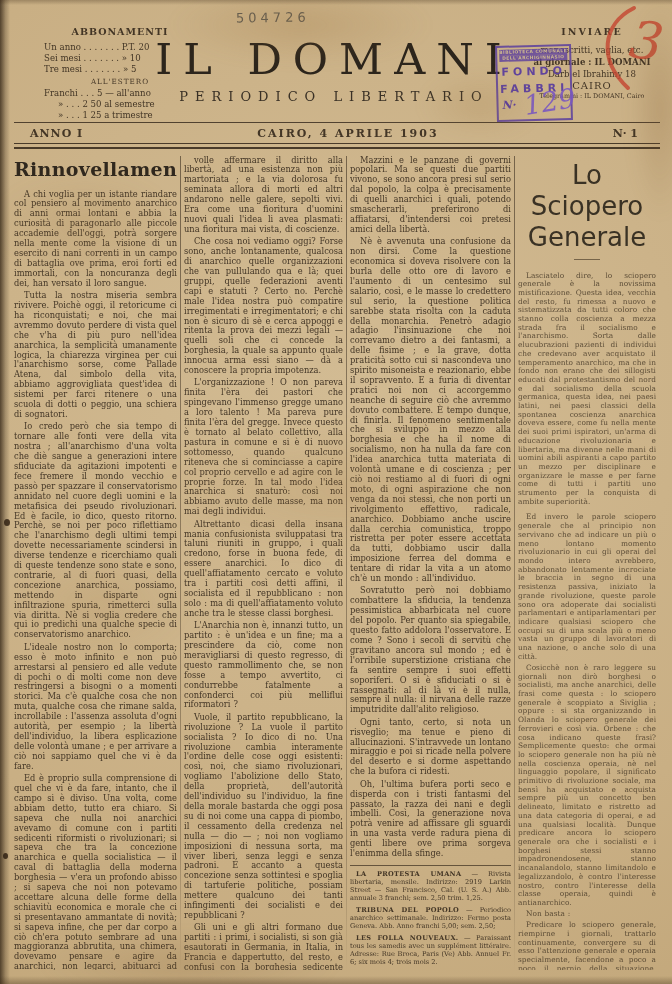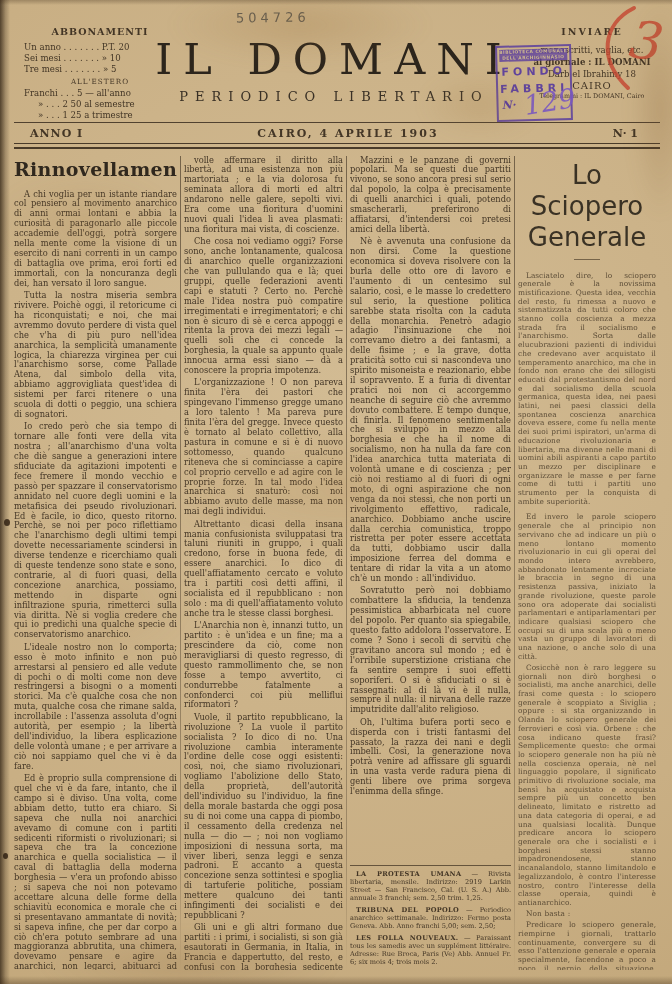--- a/index.html
+++ b/index.html
@@ -31,21 +31,21 @@
   .s7{left:630px;top:0px;width:60px;height:220px;background:radial-gradient(closest-side, rgba(125,86,42,.22), transparent);}
   .speck{position:absolute;border-radius:50%;background:rgba(40,25,12,.8);pointer-events:none;}
   .sp1{left:4px;top:519px;width:6px;height:7px;}
   .sp2{left:3px;top:853px;width:5px;height:6px;}
 
   
   .header{position:relative;height:122px;}
   .serial{position:absolute;left:236px;top:10px;
     font-family:"DejaVu Sans","Liberation Sans",sans-serif;
     font-size:13px;letter-spacing:4px;color:rgba(80,77,72,.85);transform:rotate(-.6deg);}
-  .abb{position:absolute;left:24px;top:26px;width:152px;font-size:8.6px;line-height:11px;}
+  .abb{position:absolute;left:44px;top:26px;width:152px;font-size:8.6px;line-height:11px;}
   .abb-head{font-weight:bold;font-size:9.5px;letter-spacing:1px;text-align:center;margin-bottom:5px;}
   .abb-estero{text-align:center;font-size:7.2px;letter-spacing:1px;margin:1px 0;}
   .abb .ln{white-space:nowrap;}
   .masthead{position:absolute;left:128px;top:36px;width:412px;text-align:center;color:#2c251c;}
   .mast-title{font-size:43px;font-weight:500;letter-spacing:11px;white-space:nowrap;margin:0;line-height:46px;}
   .mast-sub{font-size:13px;letter-spacing:7px;margin-top:7px;color:rgba(44,37,28,.92);}
   .inv{position:absolute;right:12px;top:26px;width:136px;text-align:center;font-size:8.6px;line-height:12px;}
   .inv-head{font-weight:bold;font-size:9.5px;letter-spacing:2px;margin-bottom:6px;}
   .inv .b{font-weight:bold;}
   .inv .tiny{font-size:6.4px;line-height:9px;}
@@ -175,20 +175,21 @@
       <p>Gli uni e gli altri formano due partiti : i primi, i socialisti, si son già esautorati in Germania, in Italia, in Francia e dappertutto, del resto, e confusi con la borghesia sedicente liberale; gli altri, i repubblicani, han fatto anch'essi il loro tempo col dio patriotta di Giuseppe</p>
     </div>
 
     <div class="vrule"></div>
 
     <div class="col col3">
       <div class="col3-text">
         <p>Mazzini e le panzane di governi popolari. Ma se questi due partiti vivono, se sono ancora presi sul serio dal popolo, la colpa è precisamente di quelli anarchici i quali, potendo smascherarli, preferirono di affiatarsi, d'intendersi coi pretesi amici della libertà.</p>
         <p>Nè è avvenuta una confusione da non dirsi. Come la questione economica si doveva risolvere con la burla delle otto ore di lavoro e l'aumento di un centesimo sul salario, così, e le masse lo credettero sul serio, la questione politica sarebbe stata risolta con la caduta della monarchia. Penetrò adagio adagio l'insinuazione che noi correvamo dietro a dei fantasmi, a delle fisime ; e la grave, dotta praticità sotto cui si nascondeva uno spirito misoneista e reazionario, ebbe il sopravvento. E a furia di diventar pratici noi non ci accorgemmo neanche di seguire ciò che avremmo dovuto combattere. È tempo dunque, di finirla. Il fenomeno sentimentale che si sviluppò in mezzo alla borghesia e che ha il nome di socialismo, non ha nulla da fare con l'idea anarchica tutta materiata di volontà umane e di coscienza ; per ciò noi restiamo al di fuori di ogni moto, di ogni aspirazione che non venga da noi stessi, che non porti un rivolgimento effettivo, radicale, anarchico. Dobbiamo anche uscire dalla cerchia comunistica, troppo ristretta per poter essere accettata da tutti, dobbiamo uscir dalla imposizione ferrea del domma e tentare di ridar la vita a un atomo ch'è un mondo : all'individuo.</p>
         <p>Sovratutto però noi dobbiamo combattere la sfiducia, la tendenza pessimistica abbarbicata nel cuore del popolo. Per quanto sia spiegabile, questo fatto addolora l'osservatore. E come ? Sono i secoli di servitù che gravitano ancora sul mondo ; ed è l'orribile superstizione cristiana che fa sentire sempre i suoi effetti soporiferi. O si è sfiduciati o si è rassegnati: al di là vi è il nulla, sempre il nulla: il nirvana delle razze imputridite dall'alito religioso.</p>
+        <p>Ogni tanto, certo, si nota un risveglio; ma tenue e pieno di allucinazioni. S'intravvede un lontano miraggio e poi si ricade nella polvere del deserto e si dorme aspettando che la bufora ci ridesti.</p>
         <p>Oh, l'ultima bufera porti seco e disperda con i tristi fantasmi del passato, la razza dei nani e degli imbelli. Così, la generazione nova potrà venire ad affissare gli sguardi in una vasta verde radura piena di genti libere ove prima sorgeva l'enimma della sfinge.</p>
 
       </div>
       <div class="ads">
         <div class="ad"><span class="ad-name">LA PROTESTA UMANA</span><span> — Rivista libertaria, mensile. Indirizzo: 2919 Larkin Street — San Francisco, Cal. (U. S. A.) Abb. annuale 3 franchi; sem. 2,50 trim. 1,25.</span></div>
         <div class="ad"><span class="ad-name">TRIBUNA DEL POPOLO</span><span> — Periodico anarchico settimanale. Indirizzo: Fermo posta Geneva. Abb. Anno franchi 5,00; sem. 2,50;</span></div>
         <div class="ad"><span class="ad-name">LES FOLLA NOUVEAUX.</span><span> — Paraissant tous les samedis avec un supplément littéraire. Adresse: Rue Broca, Paris (Ve) Abb. Annuel Fr. 6; six mois 4; trois mois 2.</span></div>
       </div>
     </div>
 

